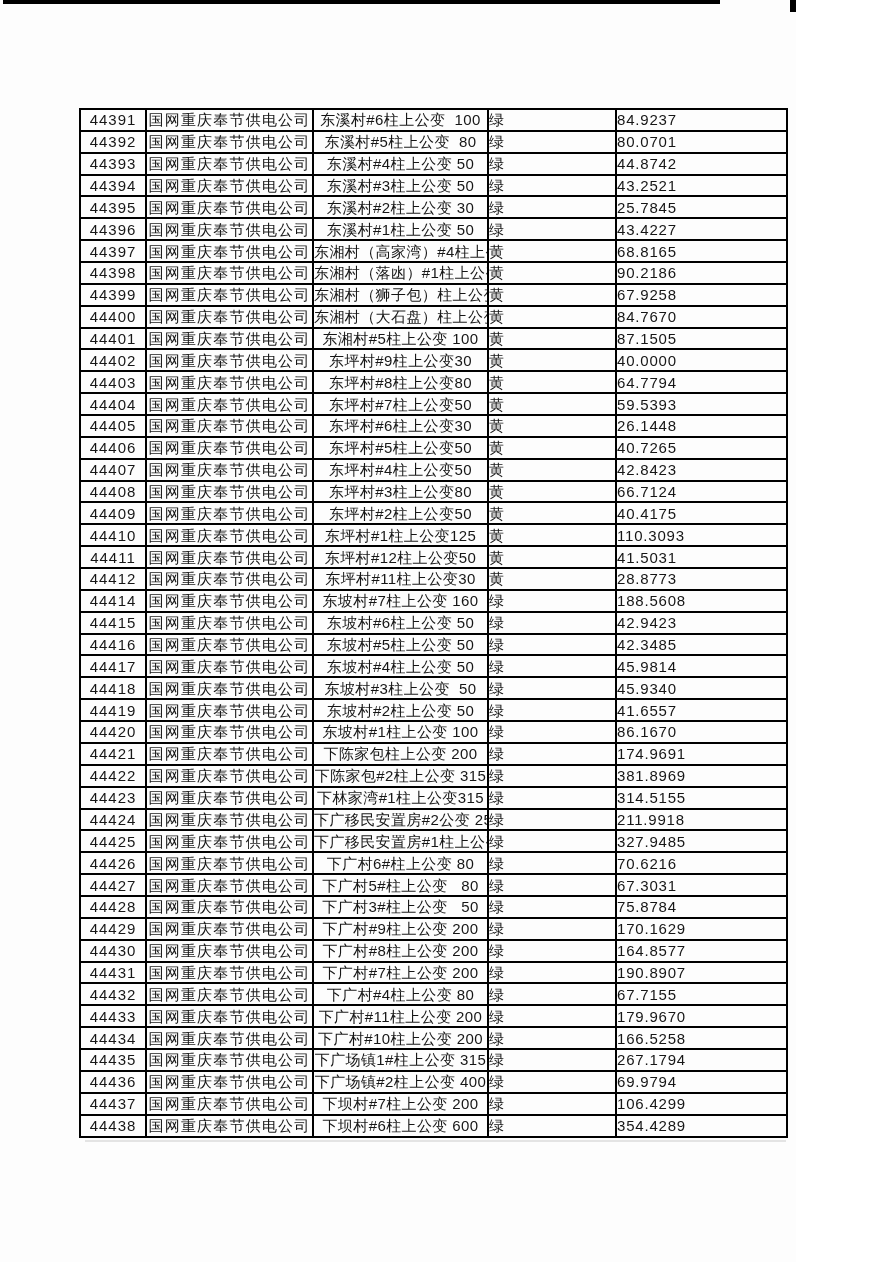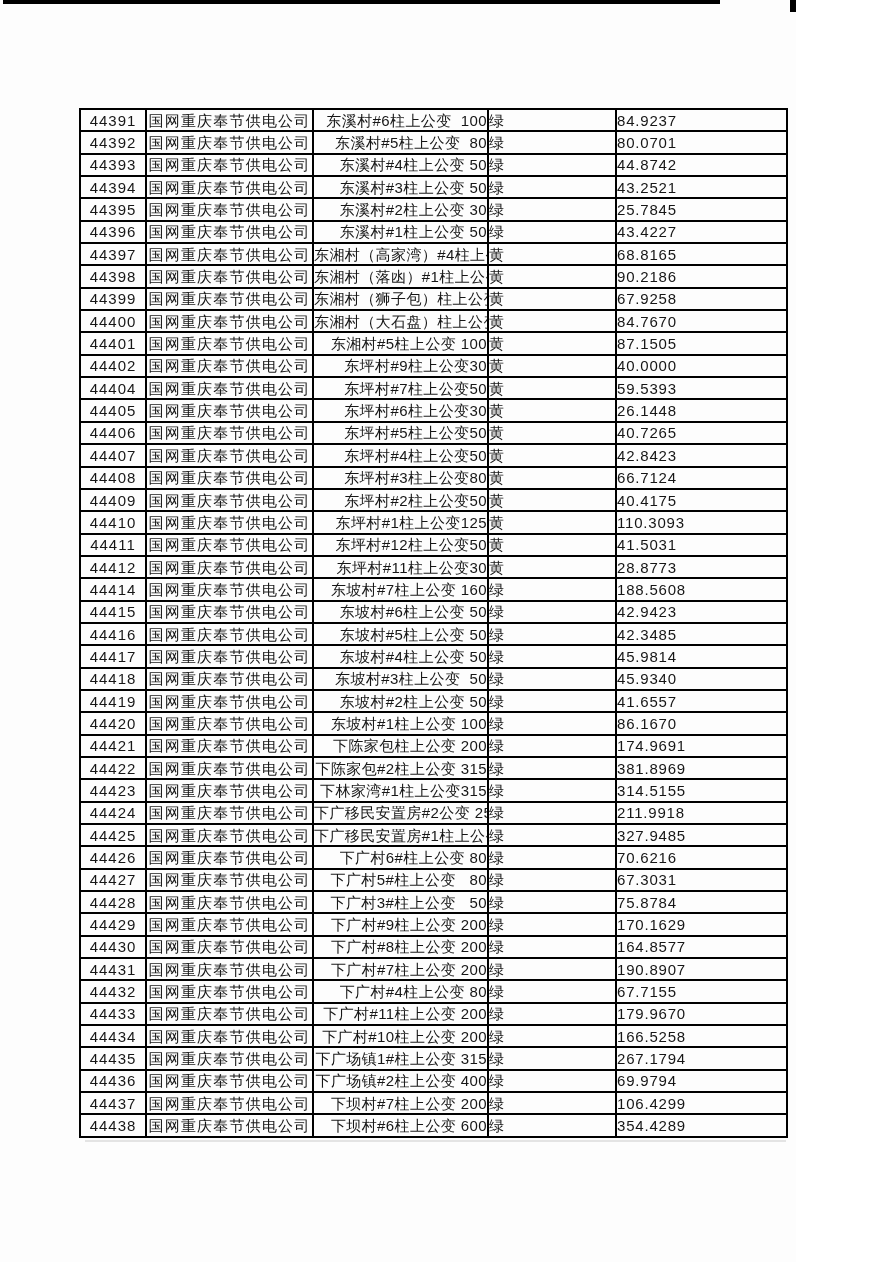--- a/index.html
+++ b/index.html
@@ -40,21 +40,21 @@
     overflow: hidden;
     white-space: pre;
   }
   col.c-id      { width: 66px; }
   col.c-company { width: 167px; }
   col.c-name    { width: 175px; }
   col.c-status  { width: 128px; }
   col.c-value   { width: 171px; }
   td.cell-id      { text-align: center; letter-spacing: 1px; }
   td.cell-company { text-align: center; padding-left: 3px; letter-spacing: 1.2px; }
-  td.cell-name    { text-align: right; padding-left: 3px; letter-spacing: 0.4px; }
+  td.cell-name    { text-align: center; padding-left: 3px; letter-spacing: 0.4px; }
   td.cell-status  { text-align: left; padding-left: 4px; }
   td.cell-value   { letter-spacing: 0.8px; }
   .table-shadow {
     position: absolute;
     left: 85px; top: 1140px;
     width: 701px; height: 2px;
     background: #e4e4e4;
   }
 </style>
 </head>
@@ -151,20 +151,27 @@
           <td class="cell-value">87.1505</td>
         </tr>
         <tr>
           <td class="cell-id">44402</td>
           <td class="cell-company">国网重庆奉节供电公司</td>
           <td class="cell-name">东坪村#9柱上公变30</td>
           <td class="cell-status">黄</td>
           <td class="cell-value">40.0000</td>
         </tr>
         <tr>
+          <td class="cell-id">44403</td>
+          <td class="cell-company">国网重庆奉节供电公司</td>
+          <td class="cell-name">东坪村#8柱上公变80</td>
+          <td class="cell-status">黄</td>
+          <td class="cell-value">64.7794</td>
+        </tr>
+        <tr>
           <td class="cell-id">44404</td>
           <td class="cell-company">国网重庆奉节供电公司</td>
           <td class="cell-name">东坪村#7柱上公变50</td>
           <td class="cell-status">黄</td>
           <td class="cell-value">59.5393</td>
         </tr>
         <tr>
           <td class="cell-id">44405</td>
           <td class="cell-company">国网重庆奉节供电公司</td>
           <td class="cell-name">东坪村#6柱上公变30</td>

